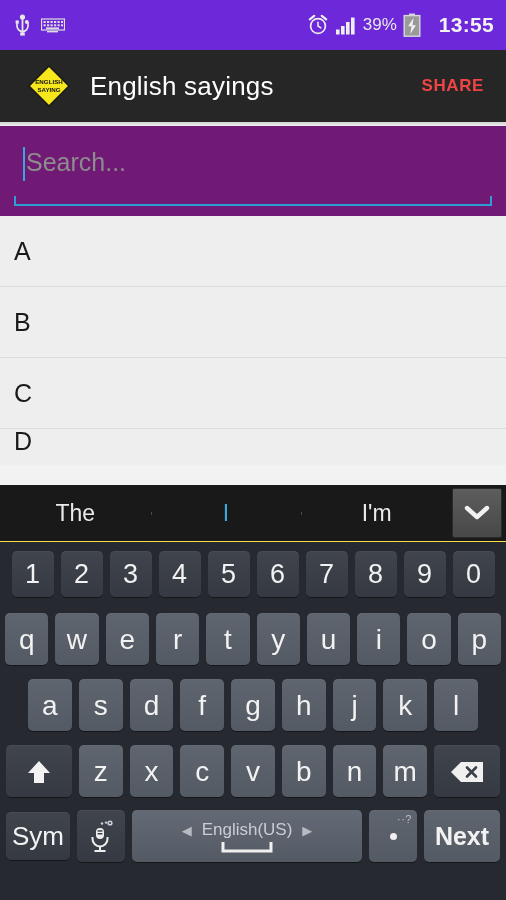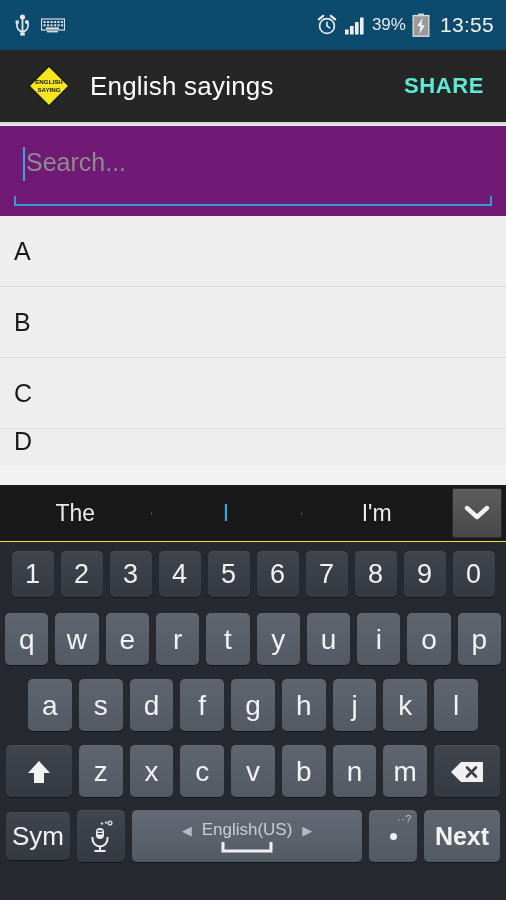--- a/index.html
+++ b/index.html
@@ -6,41 +6,41 @@
   html, body {
     width: 506px; height: 900px;
     background: #000;
     font-family: "Liberation Sans", sans-serif;
     overflow: hidden;
   }
   #app { position: relative; width: 506px; height: 900px; background: #f0f0f0; }
 
   
   .statusbar {
-    height: 50px; background: #0c4a6e; display: flex; align-items: center;
+    height: 50px; background: #6d28d9; display: flex; align-items: center;
     padding: 12px 8px; position: relative;
   }
   .sb-left { display: flex; align-items: center; gap: 10px; padding-left: 6px; }
   .sb-right { margin-left: auto; display: flex; align-items: center; gap: 6px; padding-right: 4px; }
-  .sb-time { color: #f2f2f2; font-size: 21px; letter-spacing: .3px; margin-left: 4px; }
+  .sb-time { color: #f2f2f2; font-size: 21px; letter-spacing: .3px; margin-left: 12px; font-weight: bold; }
   .sb-pct { color: #e8e8e8; font-size: 17px; }
   .icn { display: inline-block; line-height: 0; }
 
   
   .actionbar {
     height: 72px; background: #262626; display: flex; align-items: center;
     padding: 0 16px 0 26px; position: relative;
   }
   .app-icon { width: 46px; height: 46px; position: relative; flex: 0 0 auto; }
   .app-title {
     color: #fff; font-size: 26px; margin-left: 18px; font-weight: 400;
     letter-spacing: .2px; white-space: nowrap;
   }
   .share-btn {
-    margin-left: auto; color: #5eead4; font-size: 22px; font-weight: bold;
+    margin-left: auto; color: #ef4444; font-size: 17px; font-weight: bold;
     letter-spacing: .6px; padding: 10px 6px;
   }
   .ab-shadow { height: 4px; background: linear-gradient(#d2d2d2, #eee); }
 
   
   .content { background: #701a75; height: 378px; position: relative; }
   .search-wrap { padding: 16px 14px 0 14px; position: relative; }
   .search-box { position: relative; height: 52px; }
   .search-ph {
     position: absolute; left: 12px; top: 6px; font-size: 25px; color: #8d8d8d;

